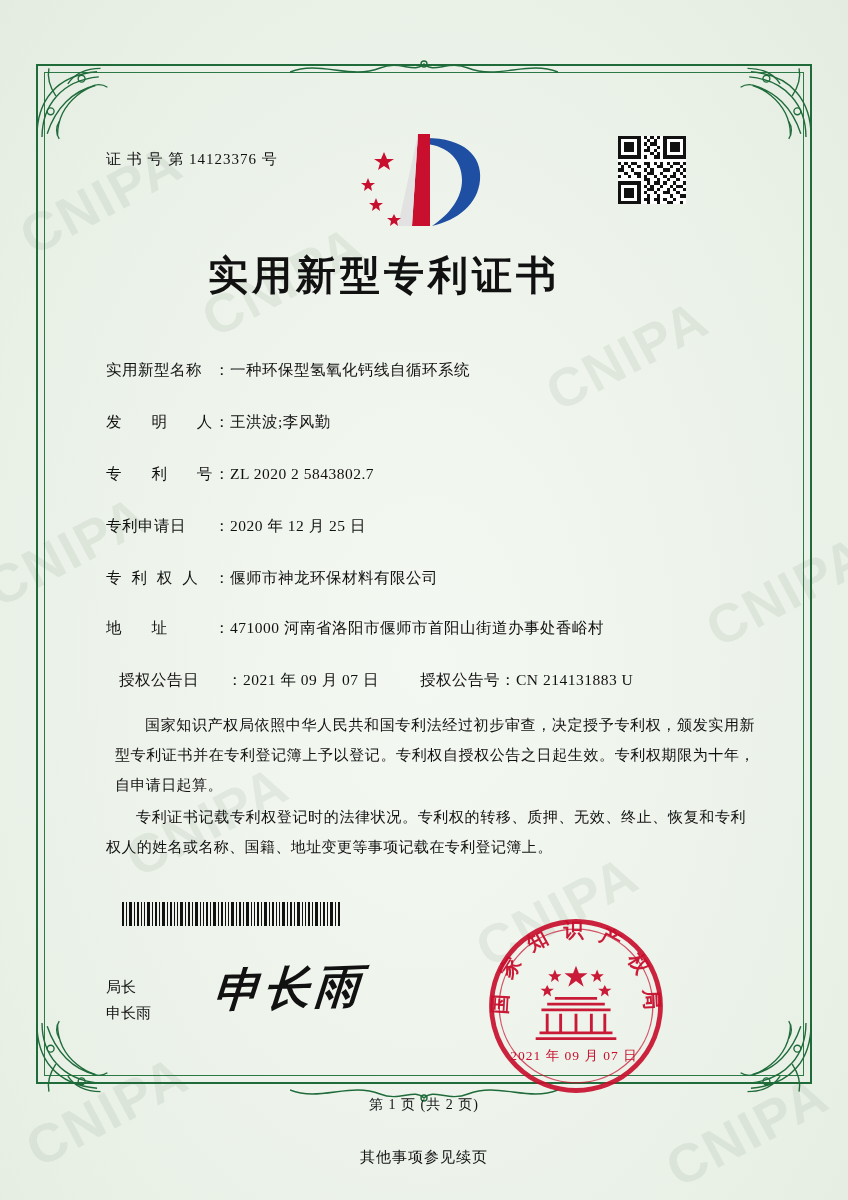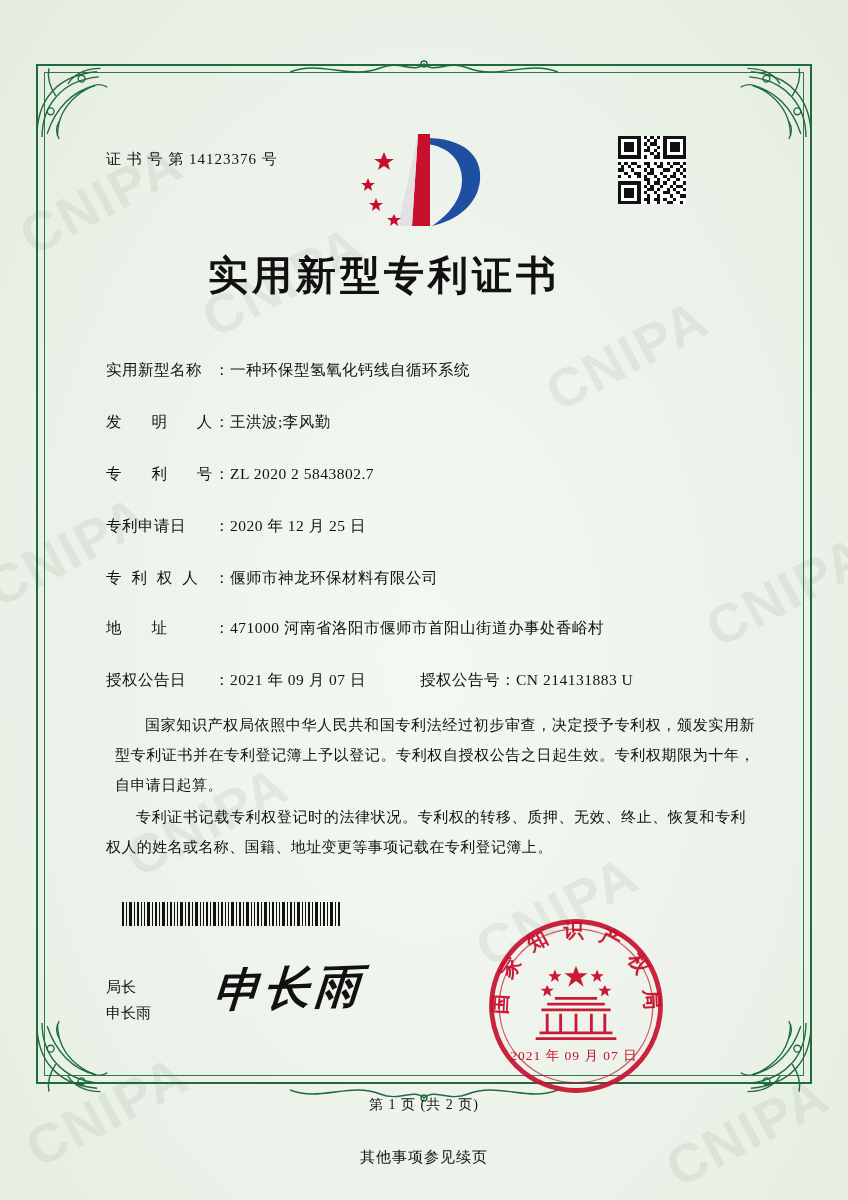--- a/index.html
+++ b/index.html
@@ -129,21 +129,21 @@
   .field .lbl.sp2 { letter-spacing: 13px; }
   .field .lbl.sp3 { letter-spacing: 3px; }
   .field .val { }
 
   #f-name   { top: 288px; }
   #f-inv    { top: 340px; }
   #f-patno  { top: 392px; }
   #f-appdate{ top: 444px; }
   #f-owner  { top: 496px; }
   #f-addr   { top: 546px; }
-  #f-grant  { top: 598px; }
+  #f-grant  { top: 598px; margin-left: 13px; }
   #f-grantno{ top: 598px; left: 376px; }
 
   
   .para {
     position: absolute;
     left: 62px;
     width: 640px;
     font-size: 15px;
     line-height: 30px;
     color: #111;

